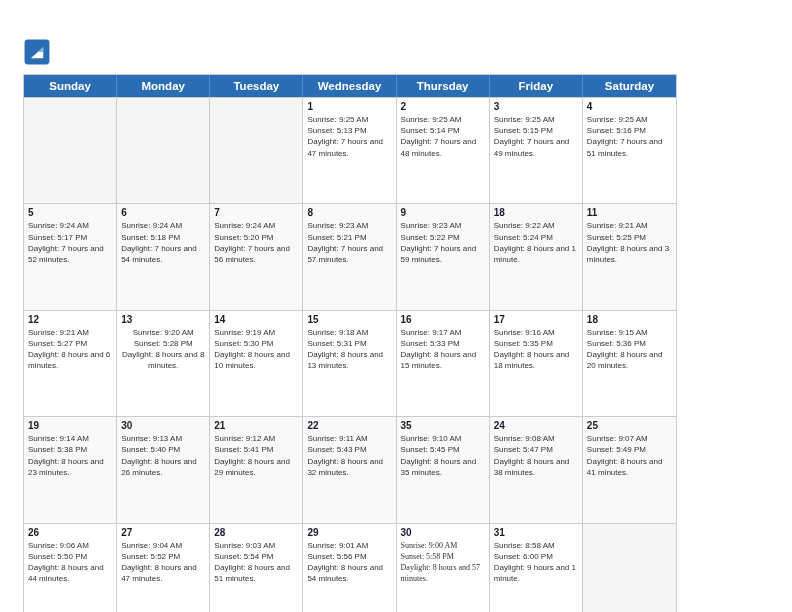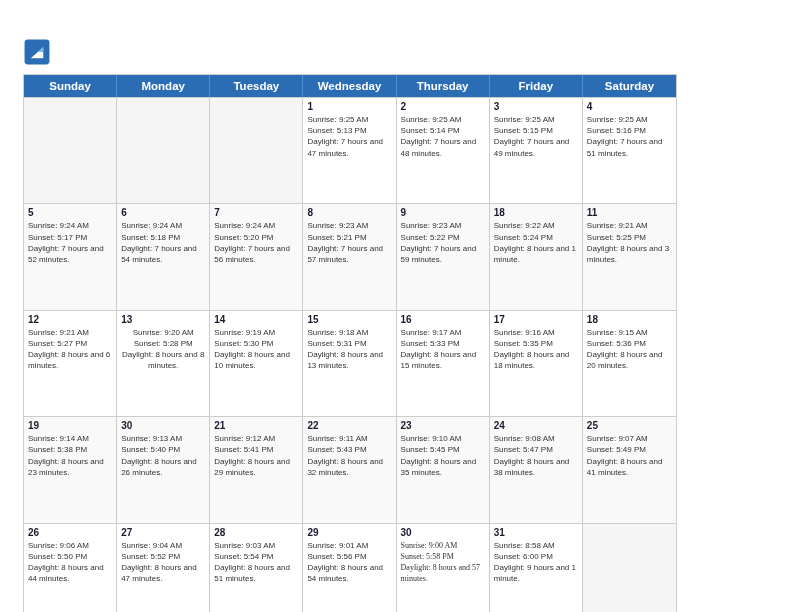--- a/index.html
+++ b/index.html
@@ -279,21 +279,21 @@
 Sunset: 5:41 PM
 Daylight: 8 hours and 29 minutes.</div>
           </div>
           <div class="cal-cell alt-row">
             <div class="day-num">22</div>
             <div class="day-info" style="white-space: pre-line;">Sunrise: 9:11 AM
 Sunset: 5:43 PM
 Daylight: 8 hours and 32 minutes.</div>
           </div>
           <div class="cal-cell alt-row">
-            <div class="day-num">23</div>
+            <div class="day-num">35</div>
             <div class="day-info" style="white-space: pre-line;">Sunrise: 9:10 AM
 Sunset: 5:45 PM
 Daylight: 8 hours and 35 minutes.</div>
           </div>
           <div class="cal-cell alt-row">
             <div class="day-num">24</div>
             <div class="day-info" style="white-space: pre-line;">Sunrise: 9:08 AM
 Sunset: 5:47 PM
 Daylight: 8 hours and 38 minutes.</div>
           </div>

